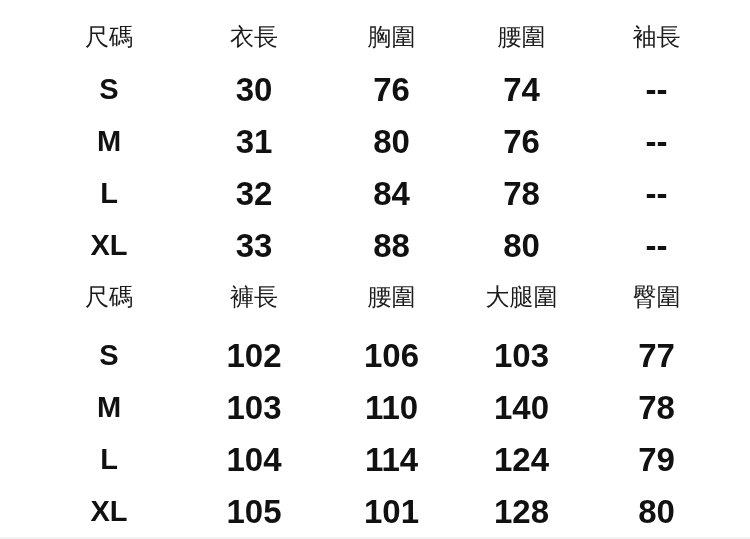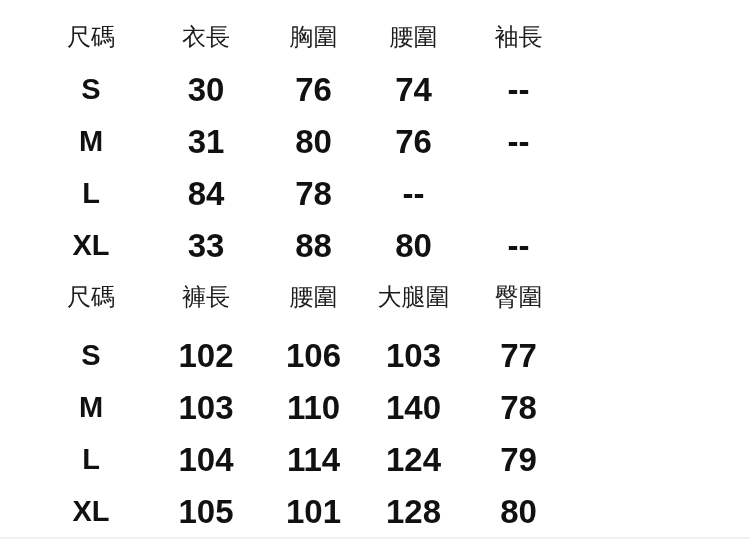--- a/index.html
+++ b/index.html
@@ -21,23 +21,24 @@
     width: 750px;
     height: 539px;
     background: #ffffff;
   }
   #tables {
     padding-top: 11px;
   }
   .grid-row {
     display: grid;
     grid-template-columns: 110px 120px 95px 105px 105px;
-    padding-left: 36px;
+    padding-left: 54px;
     align-items: center;
     height: 52px;
+    gap: 30px;
   }
   .header-row.second {
     margin-bottom: 6px;
   }
   .cell {
     text-align: center;
     white-space: nowrap;
     line-height: 1;
   }
   .c-head {
@@ -86,20 +87,21 @@
         </div>
         <div class="grid-row">
           <div class="cell c-size">M</div>
           <div class="cell c-num">31</div>
           <div class="cell c-num">80</div>
           <div class="cell c-num">76</div>
           <div class="cell c-num">--</div>
         </div>
         <div class="grid-row">
           <div class="cell c-size">L</div>
+          <div class="cell c-num">32</div>
           <div class="cell c-num">84</div>
           <div class="cell c-num">78</div>
           <div class="cell c-num">--</div>
         </div>
         <div class="grid-row">
           <div class="cell c-size">XL</div>
           <div class="cell c-num">33</div>
           <div class="cell c-num">88</div>
           <div class="cell c-num">80</div>
           <div class="cell c-num">--</div>

